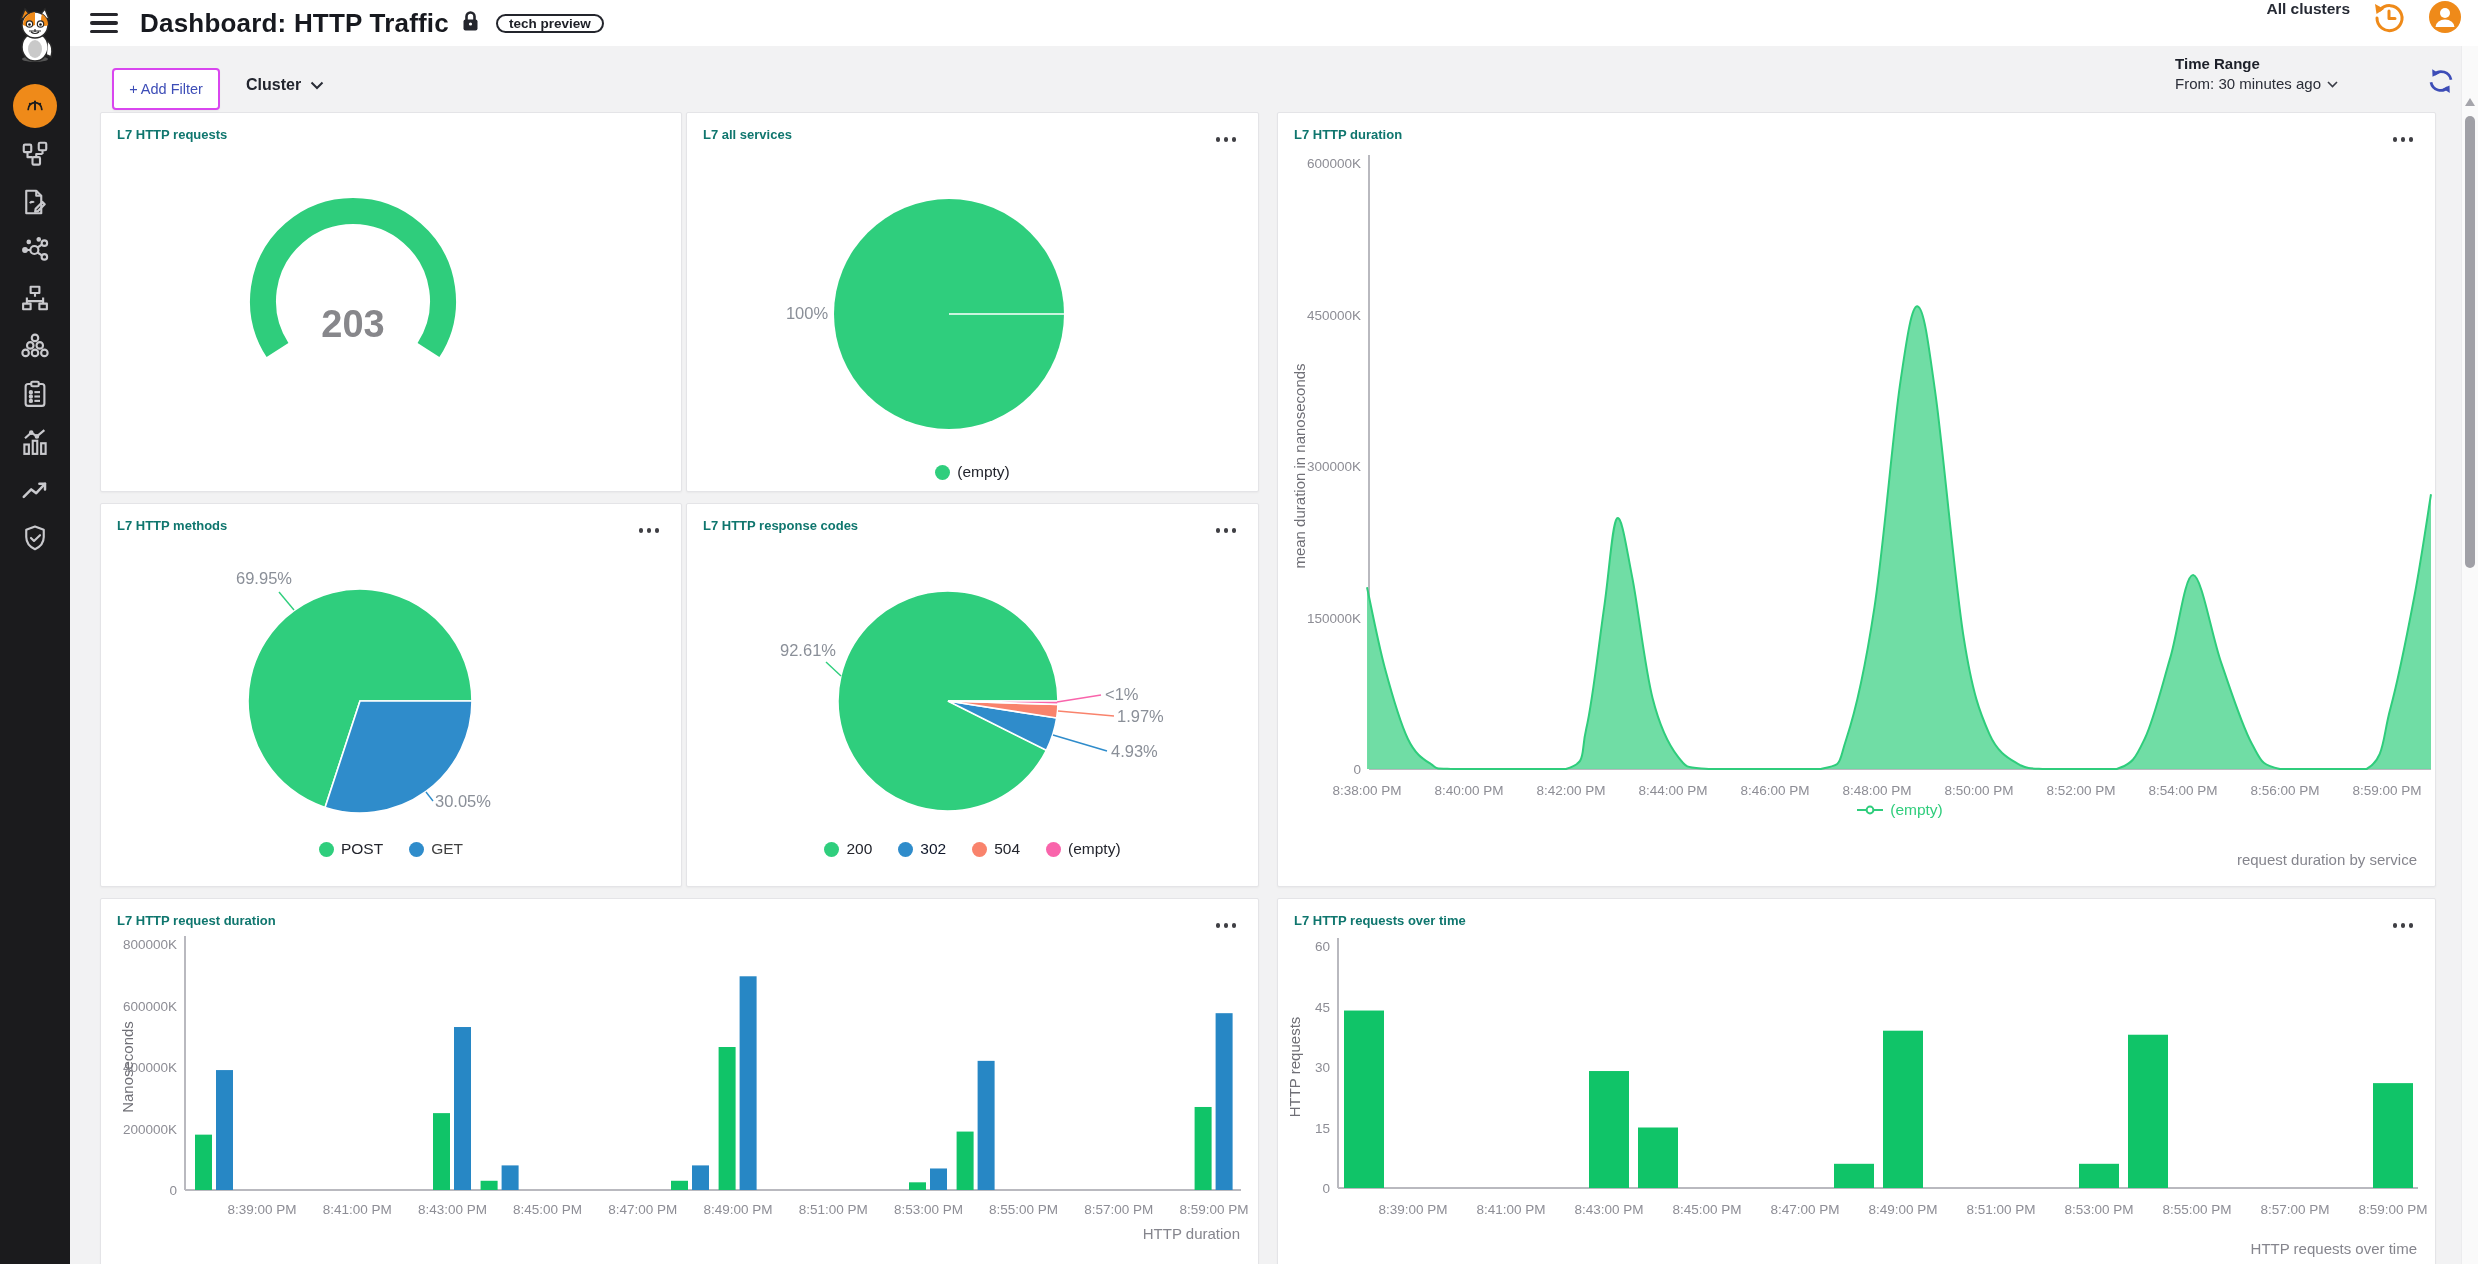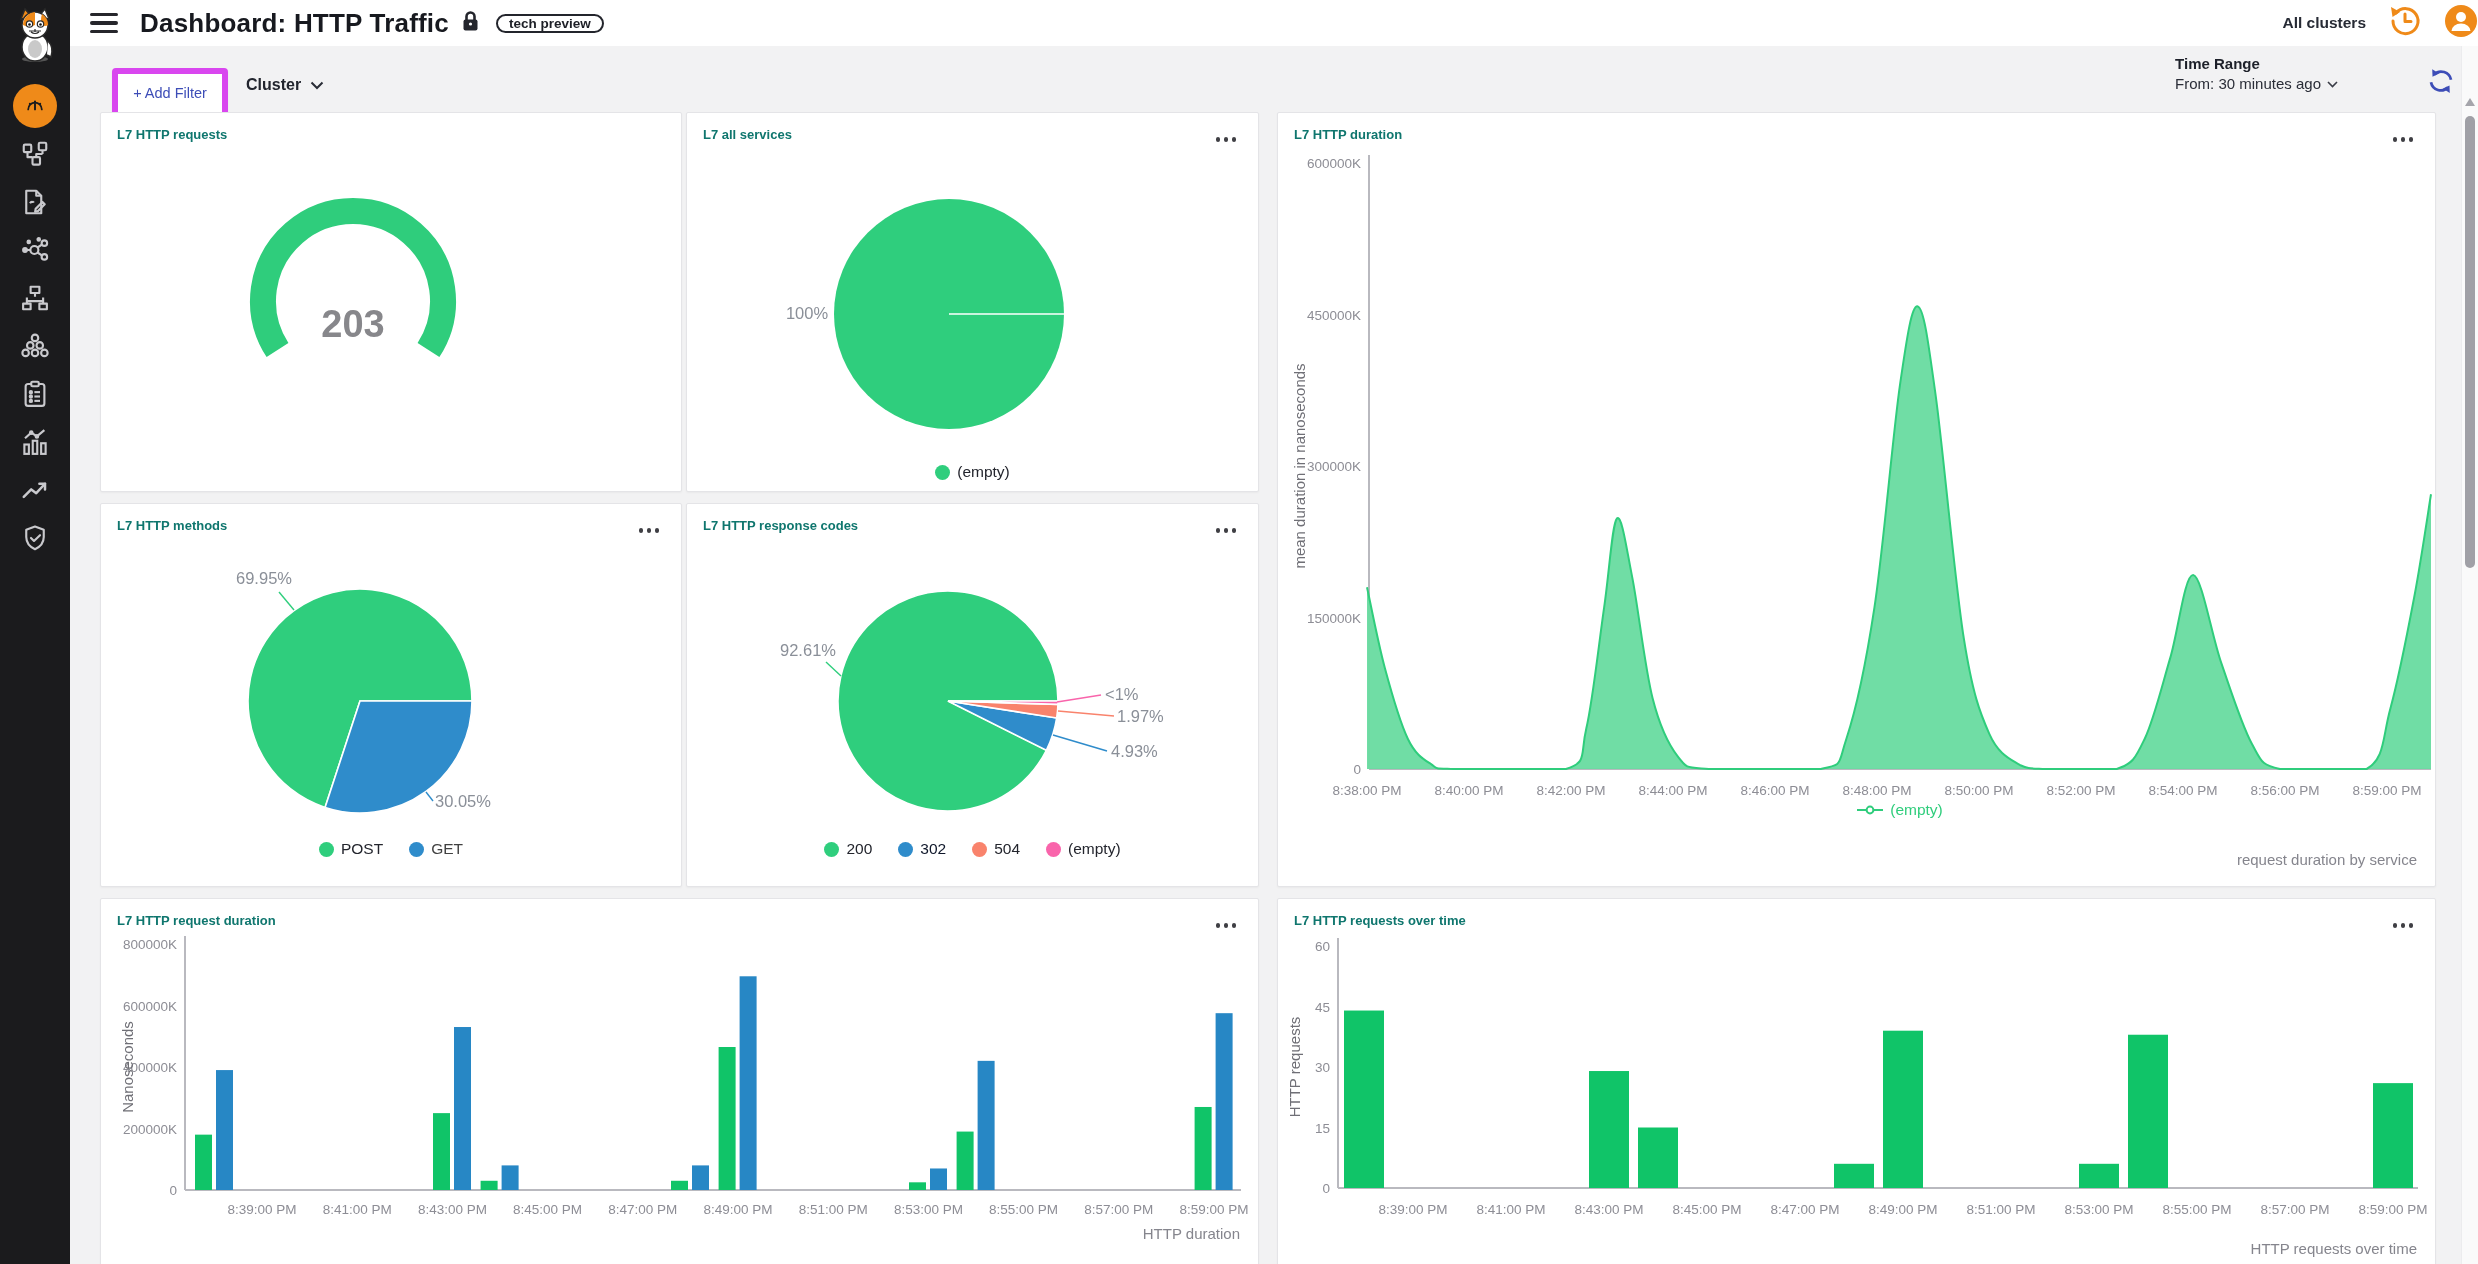--- a/index.html
+++ b/index.html
@@ -13,25 +13,25 @@
              color:#c9c9cd;cursor:pointer}
   .side-item.active{background:#ef8a19;border-radius:50%;color:#1b1b1d}
   
   #header{position:absolute;left:70px;top:0;width:2408px;height:46px;background:#ffffff;z-index:4;
           display:flex;align-items:center}
   #hamburger{margin-left:20px;width:28px;height:20px;display:flex;flex-direction:column;justify-content:space-between;cursor:pointer}
   #hamburger span{display:block;height:3.2px;background:#26262b;border-radius:2px}
   #page-title{margin-left:22px;font-size:26px;font-weight:bold;letter-spacing:.2px;color:#17191f}
   #lock{margin-left:12px}
   #badge{margin-left:16px;border:2px solid #23252c;border-radius:13px;padding:0 11px;font-size:13.5px;font-weight:bold;color:#1d1f26}
-  #header-right{position:absolute;right:0;top:0;height:46px;display:flex;align-items:center;gap:21px}
+  #header-right{position:absolute;right:16px;top:0;height:46px;display:flex;align-items:flex-start;gap:21px}
   #cluster-selector{font-size:15.5px;font-weight:bold;color:#272b35;cursor:pointer}
   
   #toolbar{position:absolute;left:70px;top:46px;width:2408px;height:78px}
-  #add-filter{position:absolute;left:42px;top:22px;width:104px;height:38px;background:#fff;border:6px solid #d946ef;
+  #add-filter{position:absolute;left:42px;top:22px;width:104px;height:38px;background:#fff;border:2px solid #d946ef;
       border-radius:4px;font-size:14.5px;color:#3d4db7;display:flex;align-items:center;justify-content:center;
       box-shadow:0 1px 2px rgba(0,0,0,.05);cursor:pointer}
   #cluster-dd{position:absolute;left:176px;top:30px;display:flex;align-items:center;gap:9px;font-size:16px;
       font-weight:bold;color:#22252e;cursor:pointer}
   #timerange{position:absolute;right:140px;top:8px;text-align:left;line-height:20px}
   #timerange .tr-label{font-size:15px;font-weight:bold;color:#1d2029}
   #timerange .tr-value{font-size:15px;color:#2a2d37;display:flex;align-items:center;gap:6px;cursor:pointer}
   #refresh-btn{position:absolute;right:22px;top:20px;cursor:pointer}
   
   .card{position:absolute;background:#fff;border:1px solid #e4e4e7;border-radius:2px;box-shadow:0 1px 2px rgba(0,0,0,.04)}

